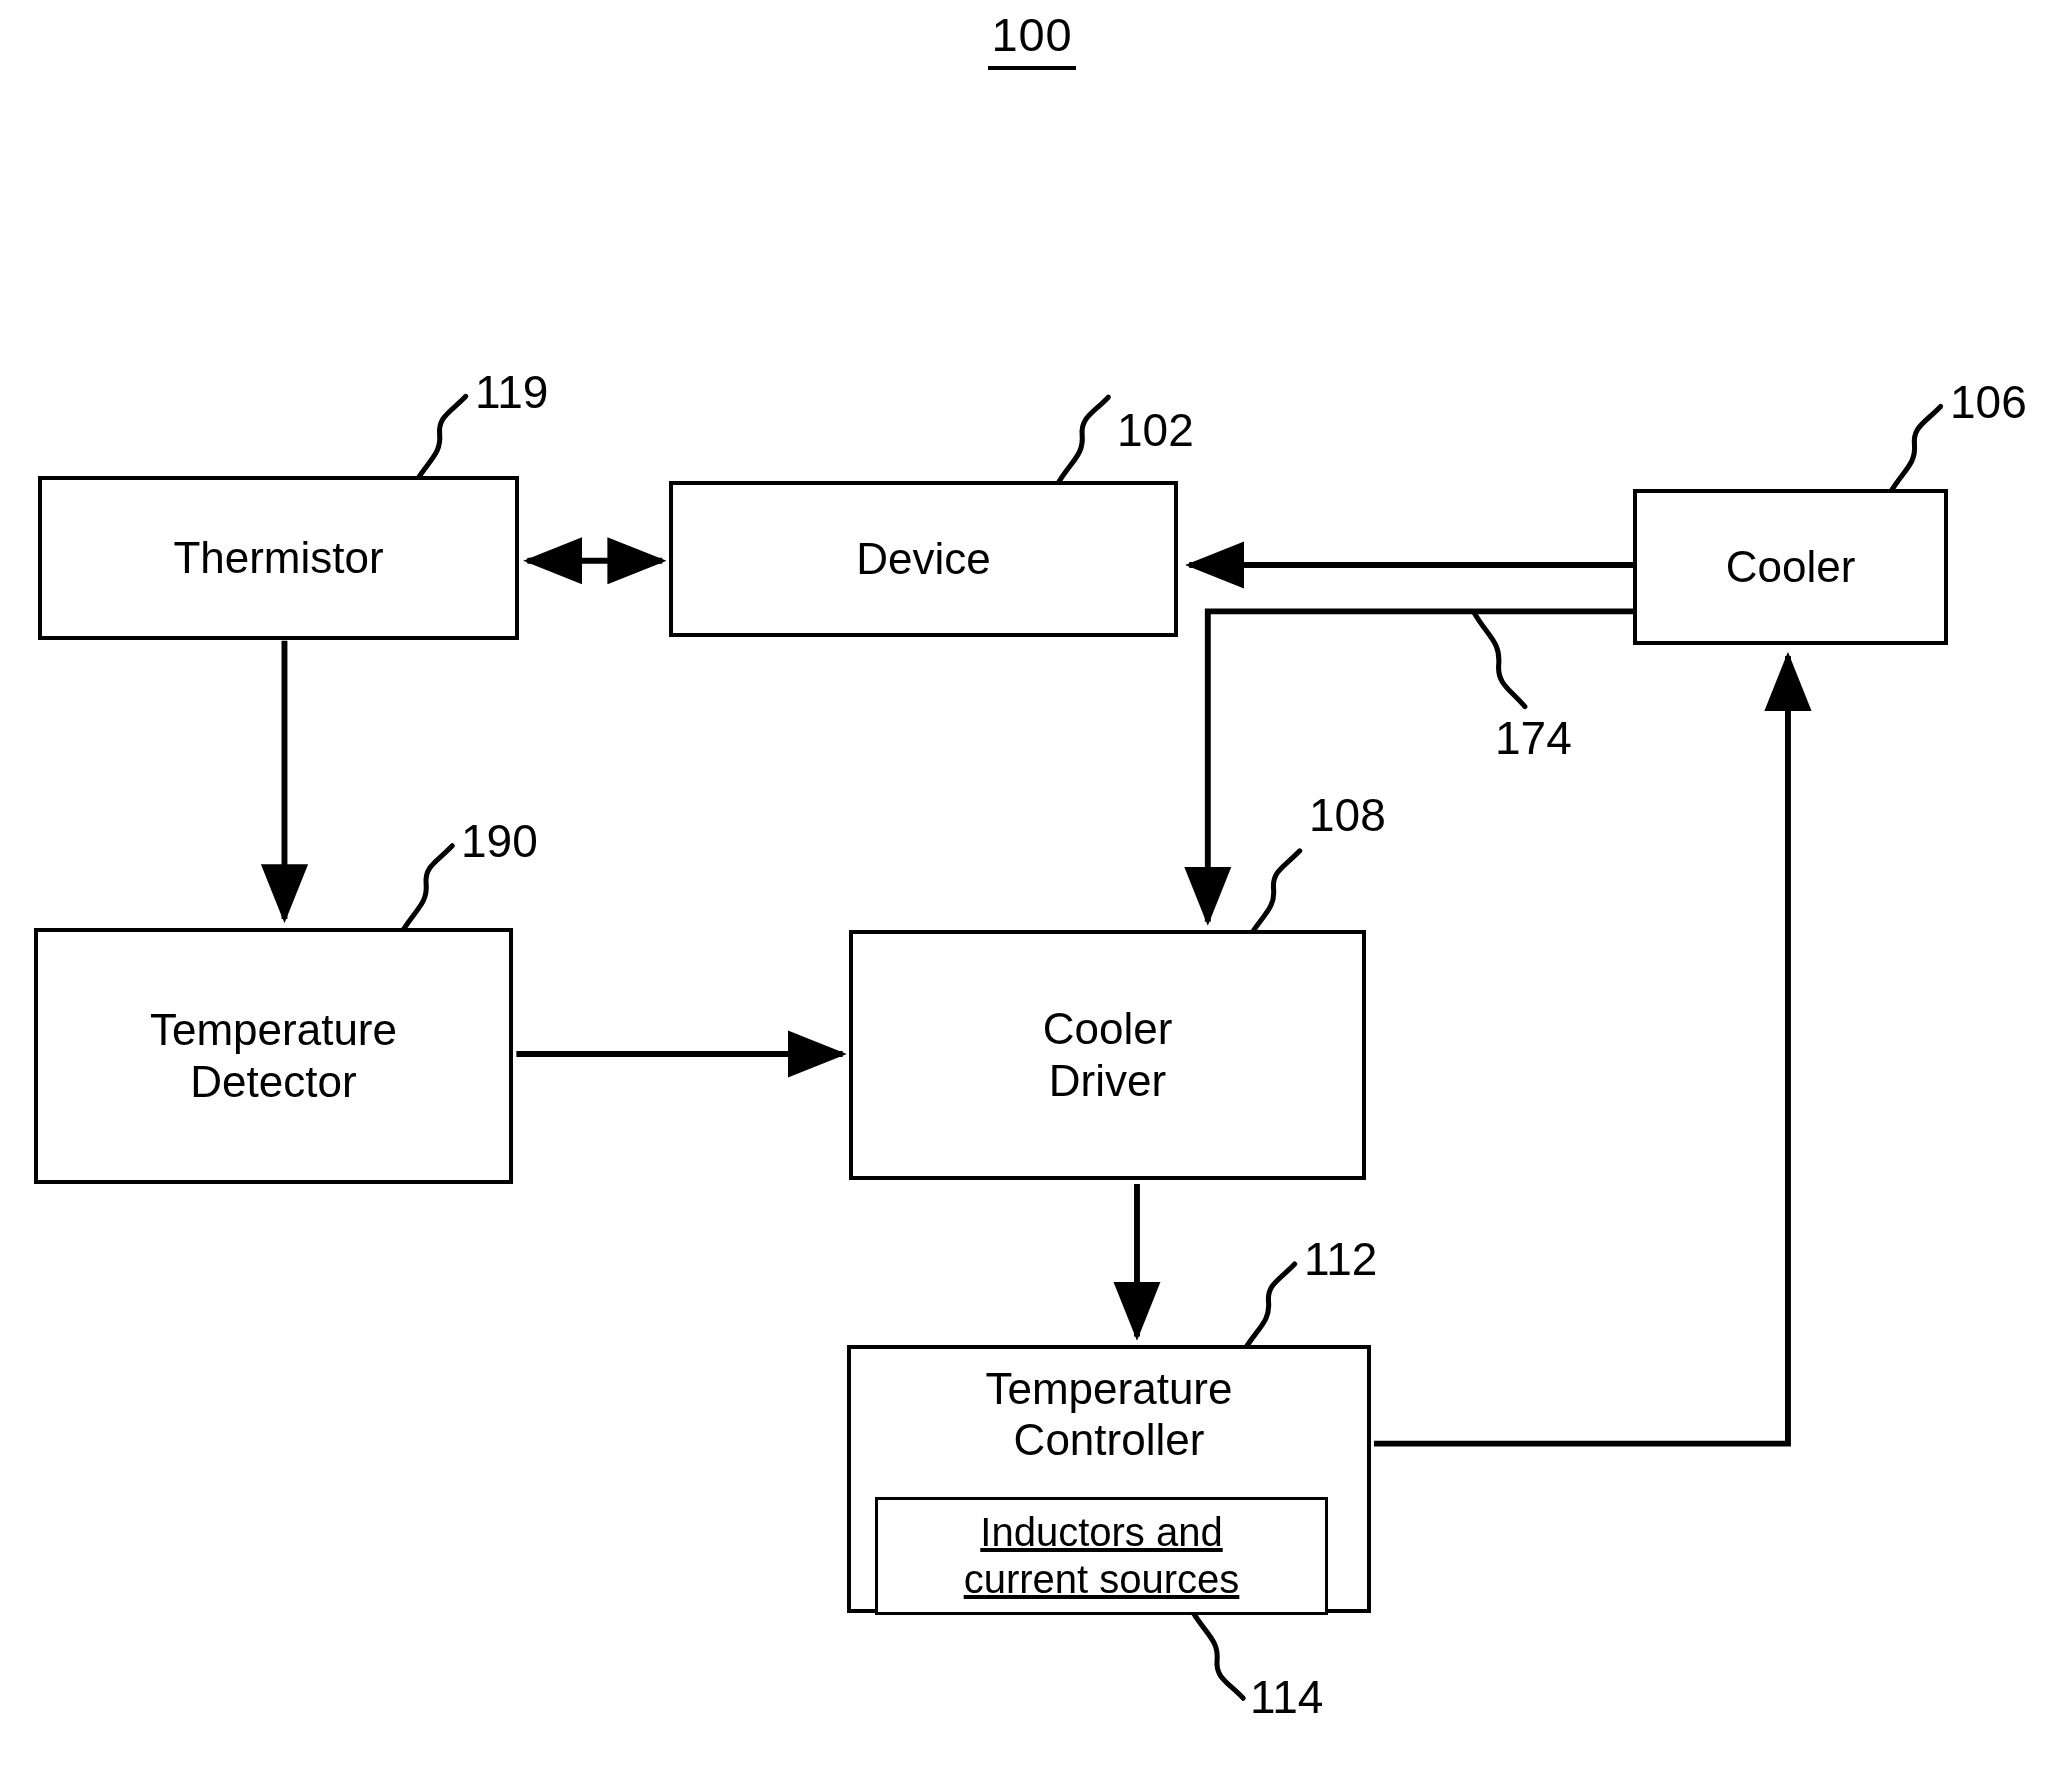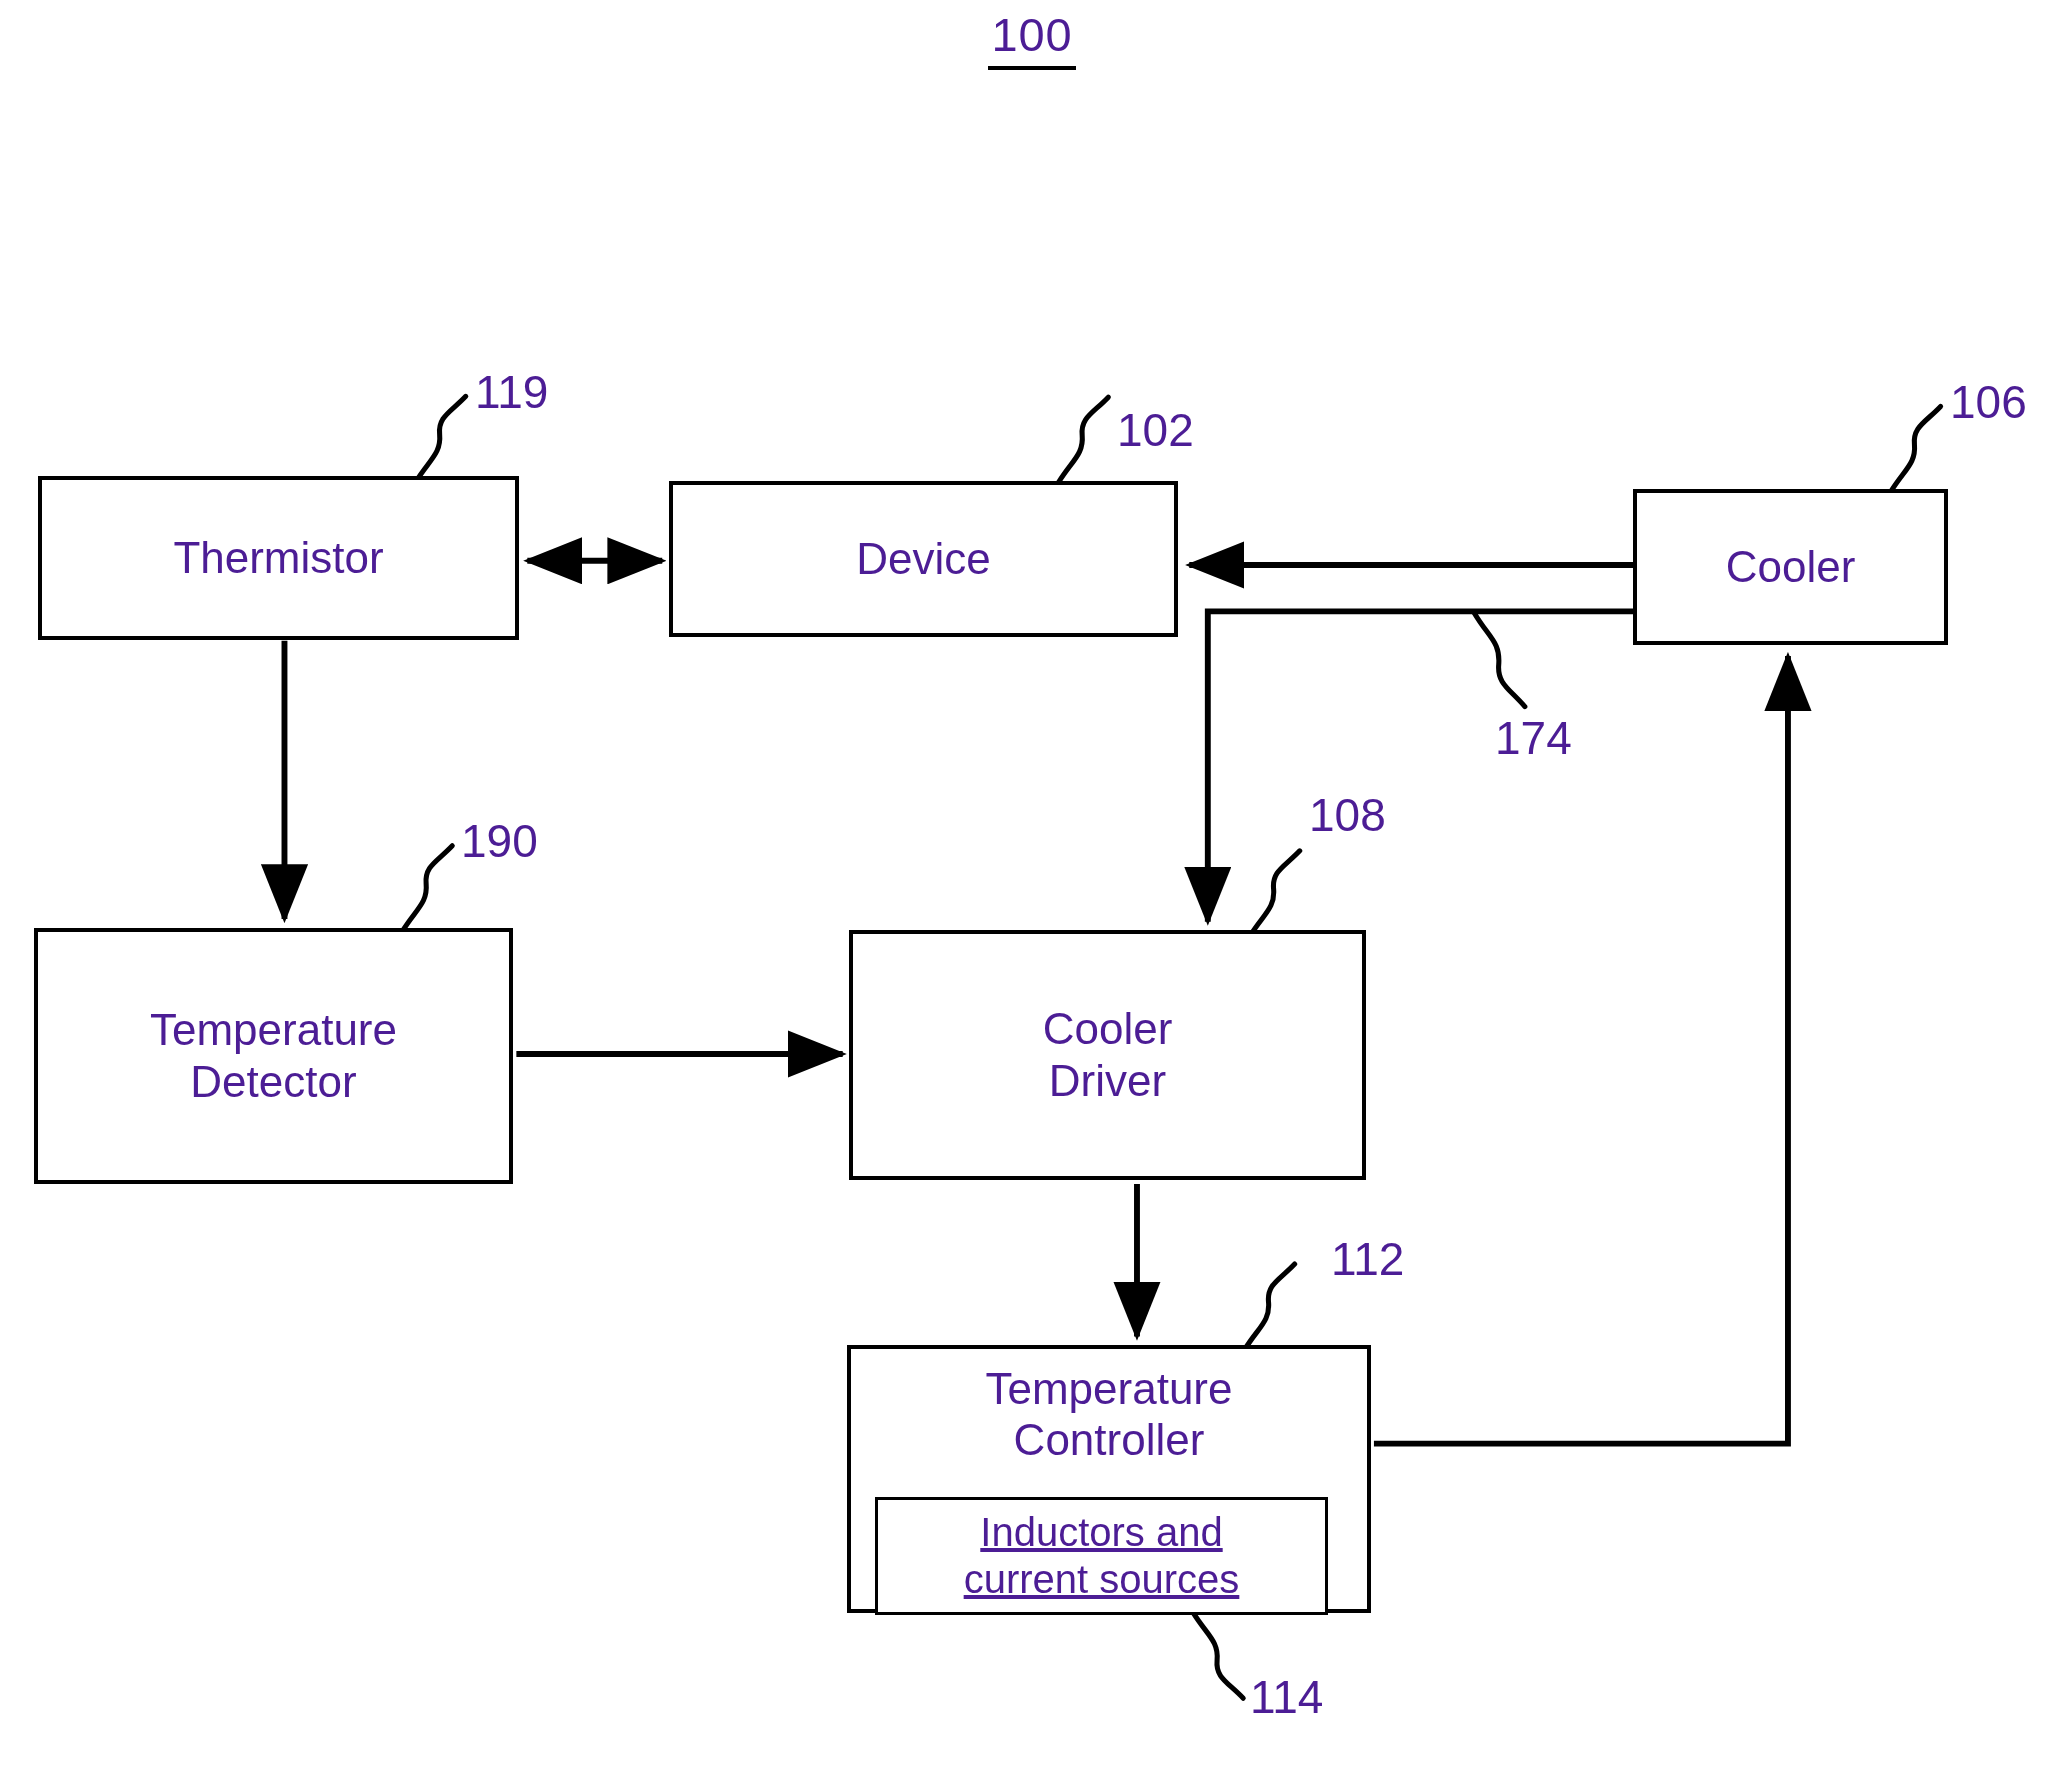--- a/index.html
+++ b/index.html
@@ -7,21 +7,21 @@
     margin: 0;
     padding: 0;
     background: #ffffff;
   }
   #page {
     position: relative;
     width: 2064px;
     height: 1775px;
     background: #ffffff;
     font-family: "Liberation Sans", "DejaVu Sans", sans-serif;
-    color: #4c1d95;
+    color: #000000;
     overflow: hidden;
   }
   
   #fig-number {
     position: absolute;
     left: 0;
     top: 6.7px;
     width: 100%;
     text-align: center;
     font-size: 47px;
@@ -159,17 +159,17 @@
     <div class="label">Inductors and
 current sources</div>
   </div>
 
   <div class="ref" style="left:475px; top:369px;">119</div>
   <div class="ref" style="left:1117px; top:371px;margin-top:36px;">102</div>
   <div class="ref" style="left:1950px; top:379px;">106</div>
   <div class="ref" style="left:1495px; top:715px;">174</div>
   <div class="ref" style="left:461px; top:818px;">190</div>
   <div class="ref" style="left:1309px; top:792px;">108</div>
-  <div class="ref" style="left:1304px; top:1236px;margin-left:27px;">112</div>
+  <div class="ref" style="left:1304px; top:1236px;">112</div>
   <div class="ref" style="left:1250px; top:1674px;">114</div>
 
 </div>
 
 
 </body></html>

